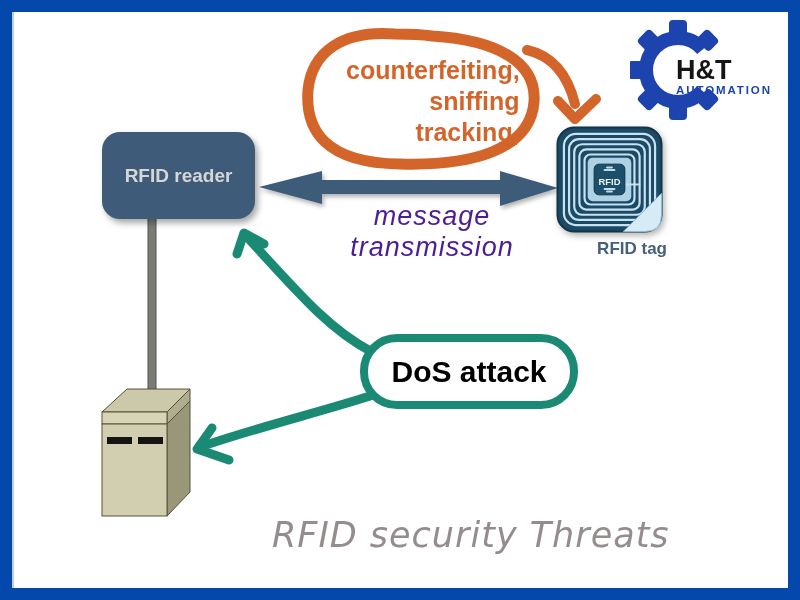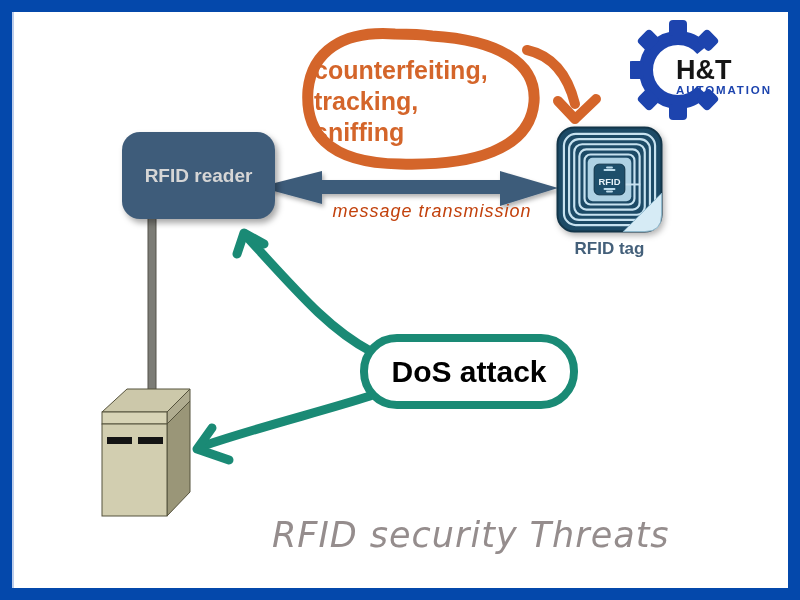--- a/index.html
+++ b/index.html
@@ -10,37 +10,37 @@
   .stage *{box-sizing:border-box;}
   .layer{position:absolute;left:0;top:0;width:800px;height:600px;}
   .frame{
     position:absolute;inset:0;border:12px solid #0448ab;z-index:10;
     pointer-events:none;box-shadow:inset 2px 0 0 #bccdeb;
   }
   .reader-box{
     position:absolute;left:102px;top:132px;width:153px;height:87px;
     background:#3e5c7a;border-radius:18px;display:flex;align-items:center;
     justify-content:center;color:#d6d6d6;font-size:19px;font-weight:bold;
-    box-shadow:3px 4px 6px rgba(0,0,0,0.35);z-index:2;margin-left:20px;
+    box-shadow:3px 4px 6px rgba(0,0,0,0.35);z-index:2;
   }
   .tag-svg{
     position:absolute;left:556px;top:126px;width:107px;height:107px;z-index:2;
     filter:drop-shadow(2px 3px 3px rgba(0,0,0,0.30));
   }
   .tag-label{
-    position:absolute;left:552px;top:239px;width:115px;text-align:center;
+    position:absolute;left:552px;top:239px;width:115px;text-align:right;
     color:#44607a;font-size:17px;font-weight:bold;
   }
   .bubble-text{
-    position:absolute;left:314px;top:55px;color:#d4652a;font-size:25px;
-    font-weight:bold;line-height:31px;z-index:2;
+    position:absolute;left:346px;top:55px;color:#d4652a;font-size:25px;
+    font-weight:bold;line-height:31px;z-index:2;text-align:right;
   }
   .link-label{
     position:absolute;left:327px;top:201px;width:210px;text-align:center;
-    color:#c2410c;font-size:18px;font-style:italic;letter-spacing:1px;
+    color:#4c1d95;font-size:27px;font-style:italic;letter-spacing:1px;
   }
   .dos-label{
     position:absolute;left:364px;top:338px;width:210px;height:67px;
     display:flex;align-items:center;justify-content:center;color:#000000;
     font-size:30px;font-weight:bold;z-index:2;
   }
   .server-label{
     position:absolute;left:101px;top:510px;color:#6f6f6f;font-size:17px;
     font-weight:bold;line-height:22px;
   }
@@ -118,22 +118,22 @@
     <g stroke="#bcdcec" stroke-width="2" stroke-linecap="round">
       <path d="M49,44.5 h10 M51.5,42 h5"></path>
       <path d="M49,63.5 h10 M51.5,66 h5"></path>
     </g>
     <text x="54" y="59.5" text-anchor="middle" font-size="9.5" font-weight="bold" fill="#e8f4fa" font-family="Liberation Sans, sans-serif">RFID</text>
   </svg>
   <div class="tag-label">RFID tag</div>
 
   <div class="bubble-text">
     <div>counterfeiting,</div>
+    <div>sniffing</div>
     <div>tracking,</div>
-    <div>sniffing</div>
   </div>
 
   <div class="link-label">message transmission</div>
 
   <div class="dos-label">DoS attack</div>
 
 
   <div class="caption">RFID security Threats</div>
 
   <svg class="logo-svg" viewBox="0 0 160 116" aria-hidden="true">

